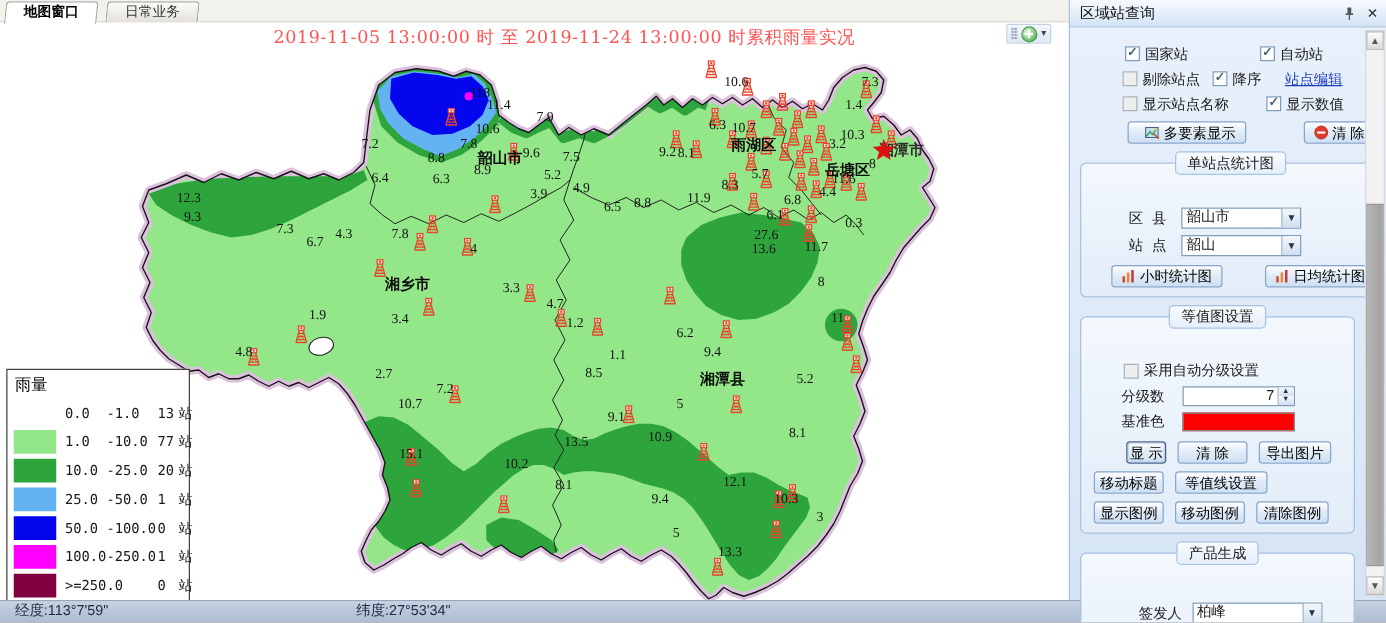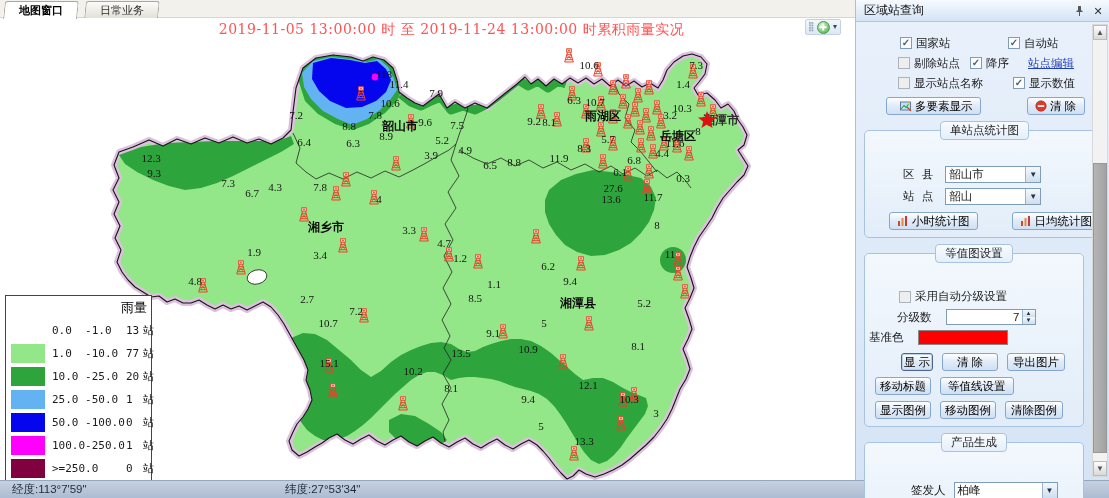--- a/index.html
+++ b/index.html
@@ -27,21 +27,21 @@
   .addbtn::before{width:7px;height:1.6px;transform:translate(-50%,-50%);}
   .addbtn::after{width:1.6px;height:7px;transform:translate(-50%,-50%);}
   .caret{font-size:8px;color:#444;line-height:8px;}
   svg.map{position:absolute;left:0;top:0;width:855px;height:462px;}
   .val{font-family:"Liberation Serif","DejaVu Serif",serif;font-size:11px;fill:#141414;text-anchor:middle;}
   .region-label{font-family:"Liberation Sans",sans-serif;font-size:12px;font-weight:bold;fill:#0d0d0d;text-anchor:middle;}
   .region-label.muted{fill:#2e2e2e;}
   
   .legend{position:absolute;left:5px;top:277px;width:147px;background:#fff;border:1px solid #444;
           z-index:4;padding:2px 4px 4px 5px;}
-  .legend-title{font-size:13px;color:#000;margin:1px 0 2px 1px;text-align:right;}
+  .legend-title{font-size:13px;color:#000;margin:1px 0 2px 1px;}
   .legend-row{display:flex;align-items:center;height:23px;}
   .legend-swatch{width:34px;height:19px;margin-right:7px;flex:none;}
   .legend-range{font-family:"DejaVu Sans Mono",monospace;font-size:11px;width:74px;flex:none;white-space:pre;}
   .legend-count{font-family:"DejaVu Sans Mono",monospace;font-size:11px;width:17px;flex:none;}
   .legend-unit{font-size:11px;}
   
   .statusbar{position:absolute;left:0;top:480px;width:1109px;height:18px;
              background:linear-gradient(#c6d1e0,#adbcd2);border-top:1px solid #93a7c0;
              font-size:11.5px;color:#1c2b3d;line-height:17px;}
   .statusbar .lon{position:absolute;left:12px;}
@@ -421,21 +421,21 @@
           <label class="cb" style="margin-left:36px;width:115px;">
             <span class="cbbox un"></span>
             <span>显示站点名称</span>
           </label>
           <label class="cb">
             <span class="cbbox">✓</span>
             <span>显示数值</span>
           </label>
         </div>
         <div class="btnrow" style="margin-top:5px;">
-          <span class="btn" style="margin-left:24px;padding-left:13px;">
+          <span class="btn" style="margin-left:40px;padding-left:13px;">
             <svg class="icon12" viewBox="0 0 12 12">
                 <rect x="0.5" y="2" width="10" height="8" fill="#BFE0F5" stroke="#47618a" stroke-width="0.8"></rect>
                 <path d="M1,9 l3,-3.5 2,2 3,-4" stroke="#2E9E4F" stroke-width="1.1" fill="none"></path>
                 <circle cx="8.6" cy="3.6" r="1" fill="#F5C53C"></circle>
                 <path d="M7,7 l4,4" stroke="#D04A2A" stroke-width="1.4"></path>
               </svg>
             <span>多要素显示</span>
           </span>
           <span class="btn" style="margin-left:46px;width:58px;">
             <svg class="icon12" viewBox="0 0 12 12">
@@ -494,21 +494,21 @@
         <div class="frow" style="margin-left:28px;">
           <span>分级数</span>
           <span class="spin" style="margin-left:14px;">
             <span class="spin-val">7</span>
             <span class="spin-btns">
                 <span>▲</span>
                 <span>▼</span>
               </span>
           </span>
         </div>
-        <div class="frow" style="">
+        <div class="frow" style="margin-left:28px;">
           <span>基准色</span>
           <span class="swatch" style="margin-left: 14px; background: rgb(255, 0, 0);" id="base-color-swatch"></span>
         </div>
         <div class="btnrow" style="margin-top:8px;gap:9px;margin-left:6px;">
           <span class="btn primary" style="width:32px;margin-left:26px;">
               <span>显 示</span>
             </span>
           <span class="btn" style="width:56px;">
               <span>清 除</span>
             </span>

